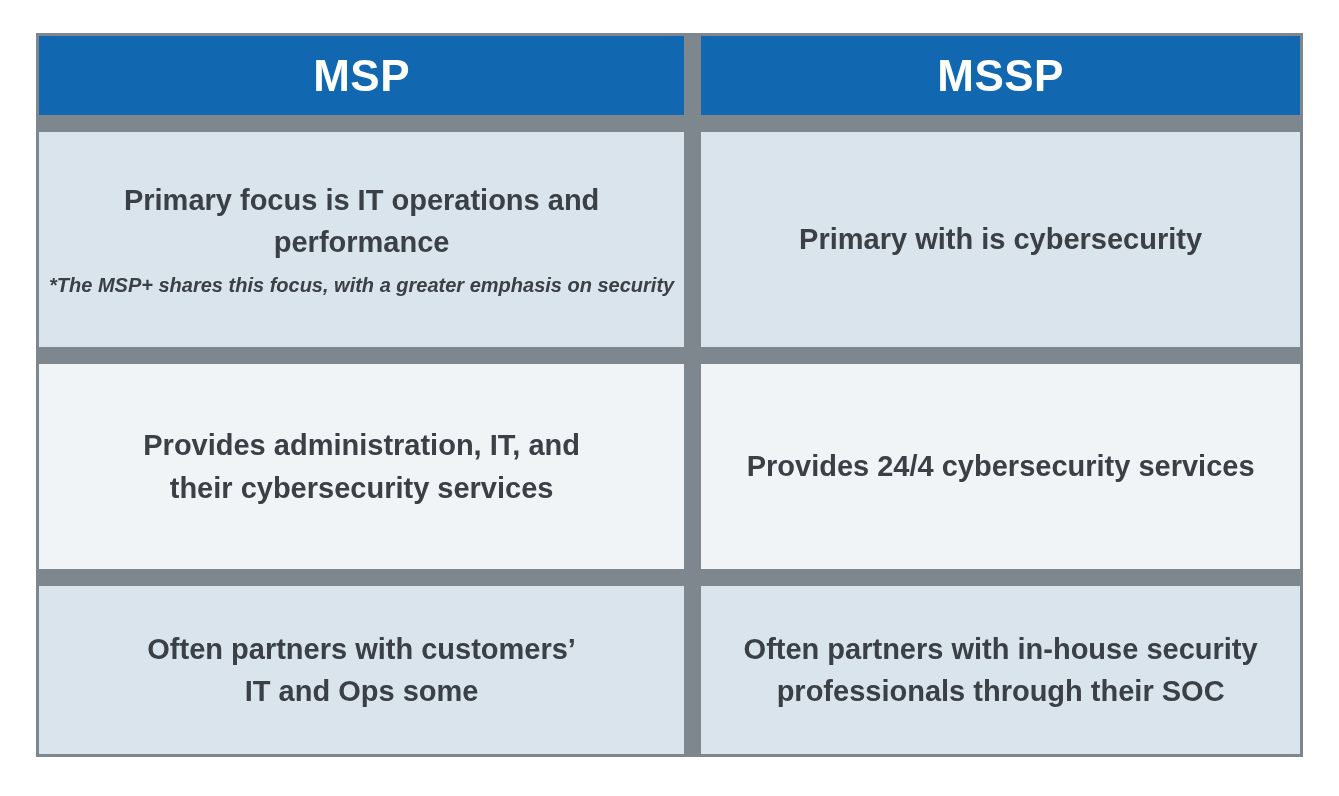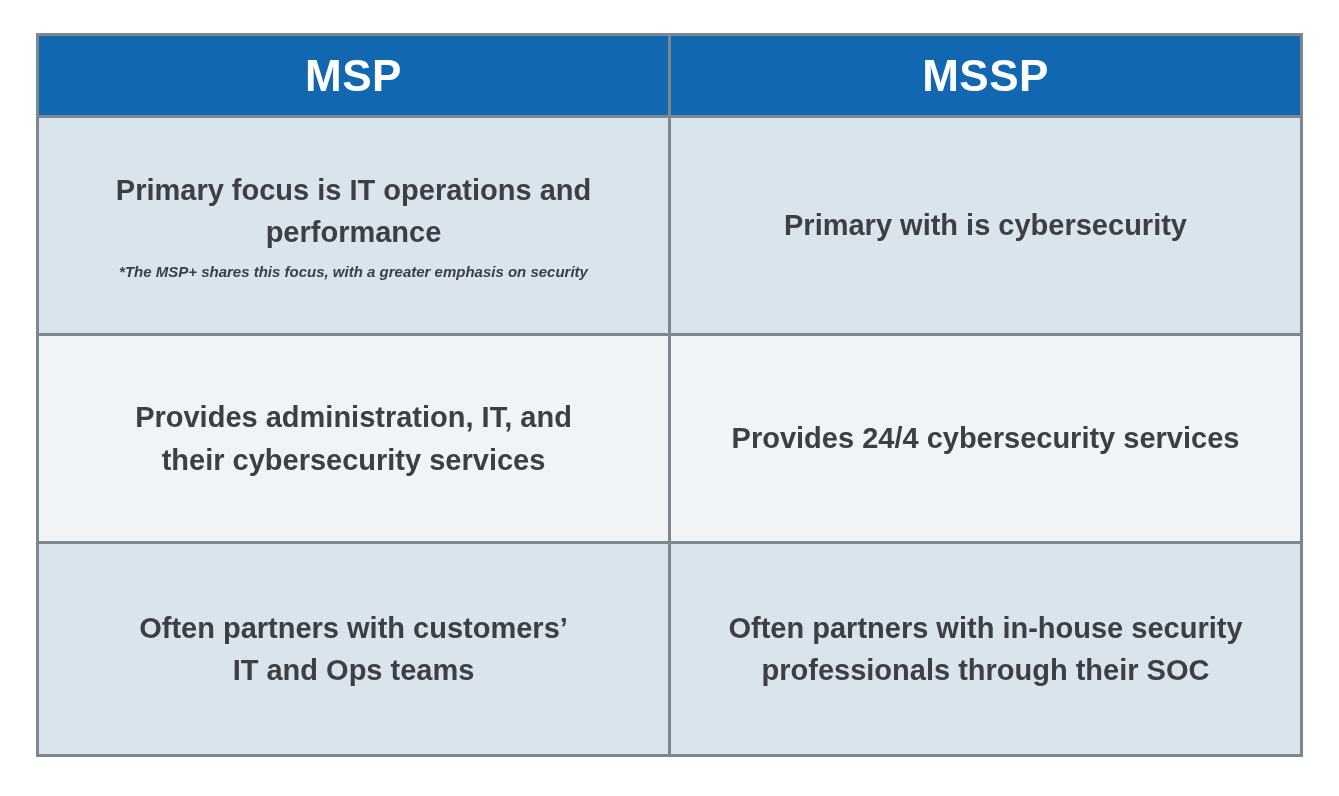--- a/index.html
+++ b/index.html
@@ -22,21 +22,21 @@
     left: 36px;
     top: 33px;
     box-sizing: content-box;
     width: 1261px;
     height: 718px;
     border: 3px solid #7e868e;
     background: #7e868e; 
     display: grid;
     grid-template-columns: 1fr 1fr;
     grid-template-rows: 79px 215px 205px 1fr;
-    gap: 3px;
+    gap: 17px;
   }
   .cell {
     display: flex;
     flex-direction: column;
     align-items: center;
     justify-content: center;
     text-align: center;
     padding: 0 10px;
     box-sizing: border-box;
     font-weight: bold;
@@ -53,21 +53,21 @@
     font-size: 29px;
     line-height: 1.45;
   }
   .row-odd  { background: #d9e4ec; }
   .row-even { background: #f0f4f7; }
   .cell-text {
     white-space: pre-line; 
   }
   .cell-note {
     font-style: italic;
-    font-size: 15px;
+    font-size: 20px;
     margin-top: 8px;
     white-space: nowrap;
     color: #3a4046;
   }
 </style>
 </head>
 <body>
 
 <div class="page">
   <div class="comparison-table">
@@ -91,21 +91,21 @@
     <div class="cell body row-even">
       <div class="cell-text">Provides administration, IT, and
 their cybersecurity services</div>
     </div>
     <div class="cell body row-even">
       <div class="cell-text">Provides 24/4 cybersecurity services</div>
     </div>
 
     <div class="cell body row-odd">
       <div class="cell-text">Often partners with customers’
-IT and Ops teams</div>
+IT and Ops some</div>
     </div>
     <div class="cell body row-odd">
       <div class="cell-text">Often partners with in-house security
 professionals through their SOC</div>
     </div>
 
   </div>
 </div>
 
 </body></html>

